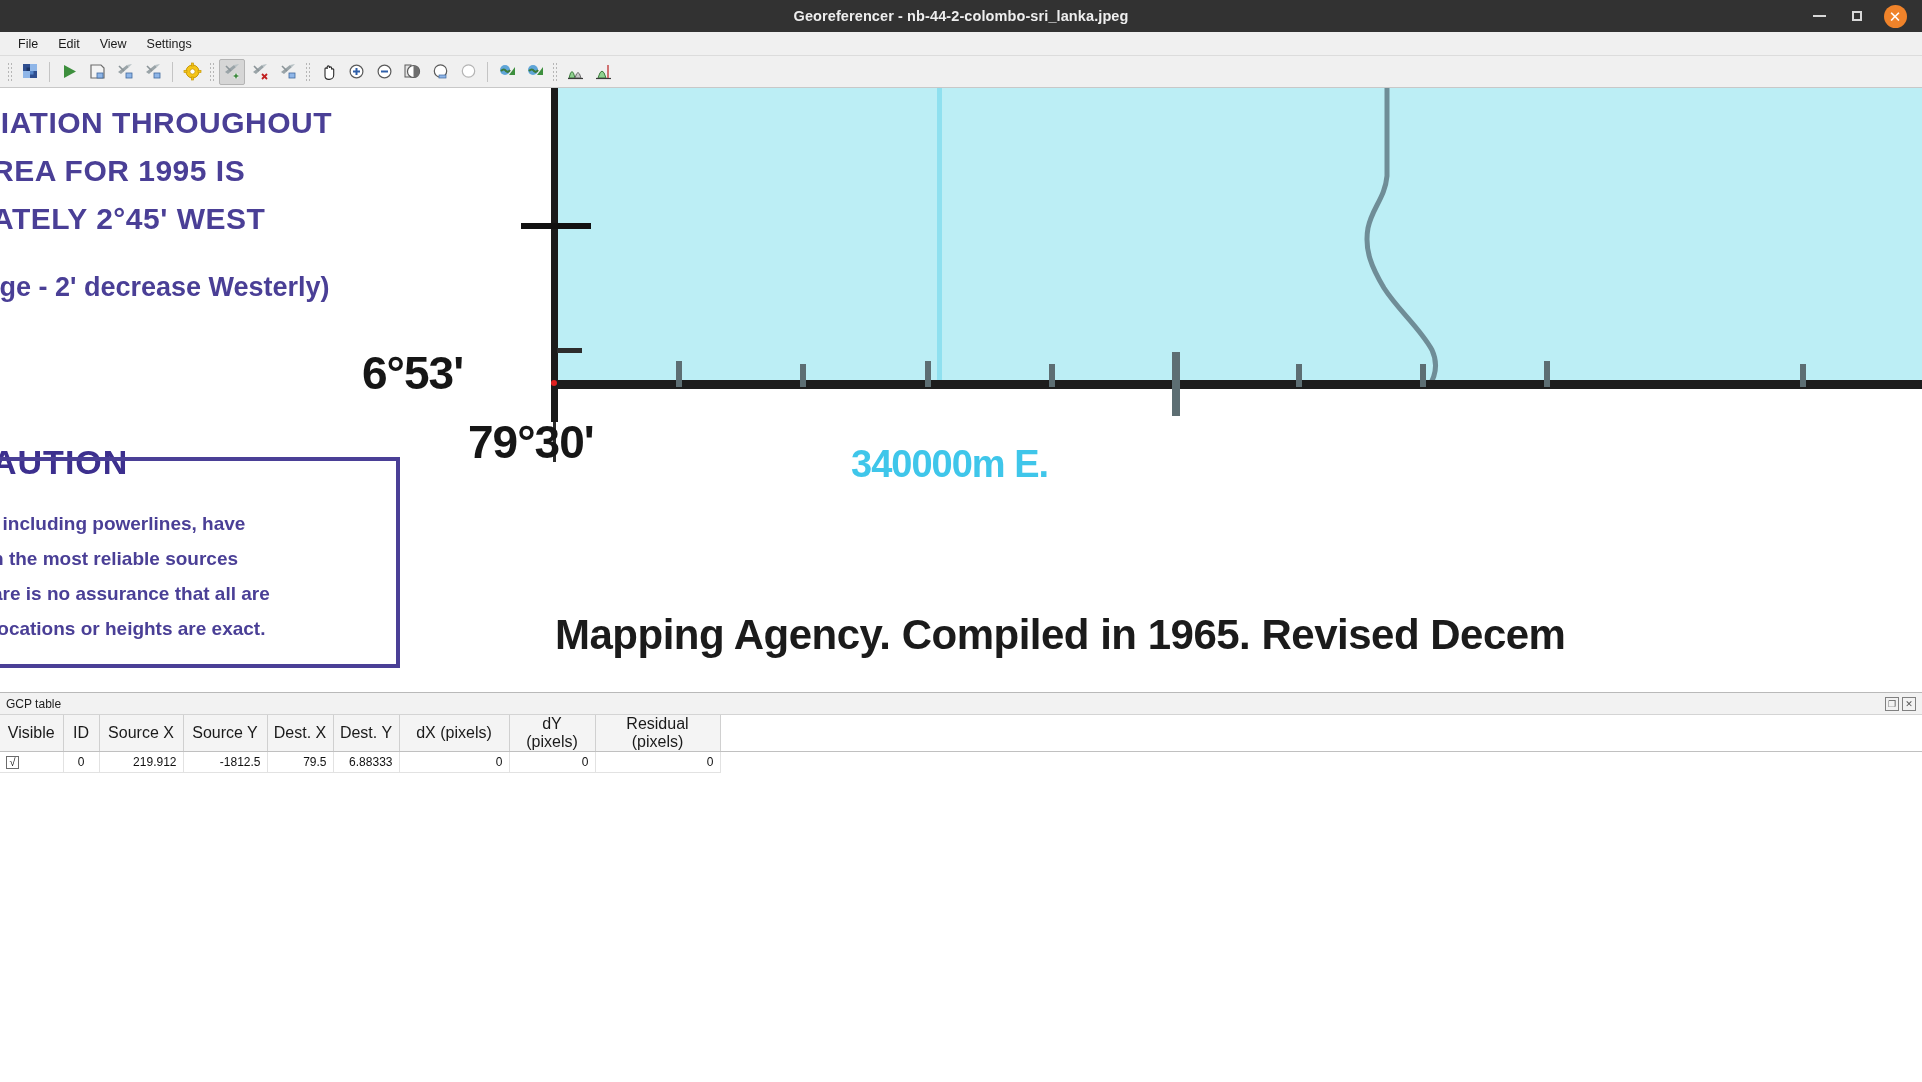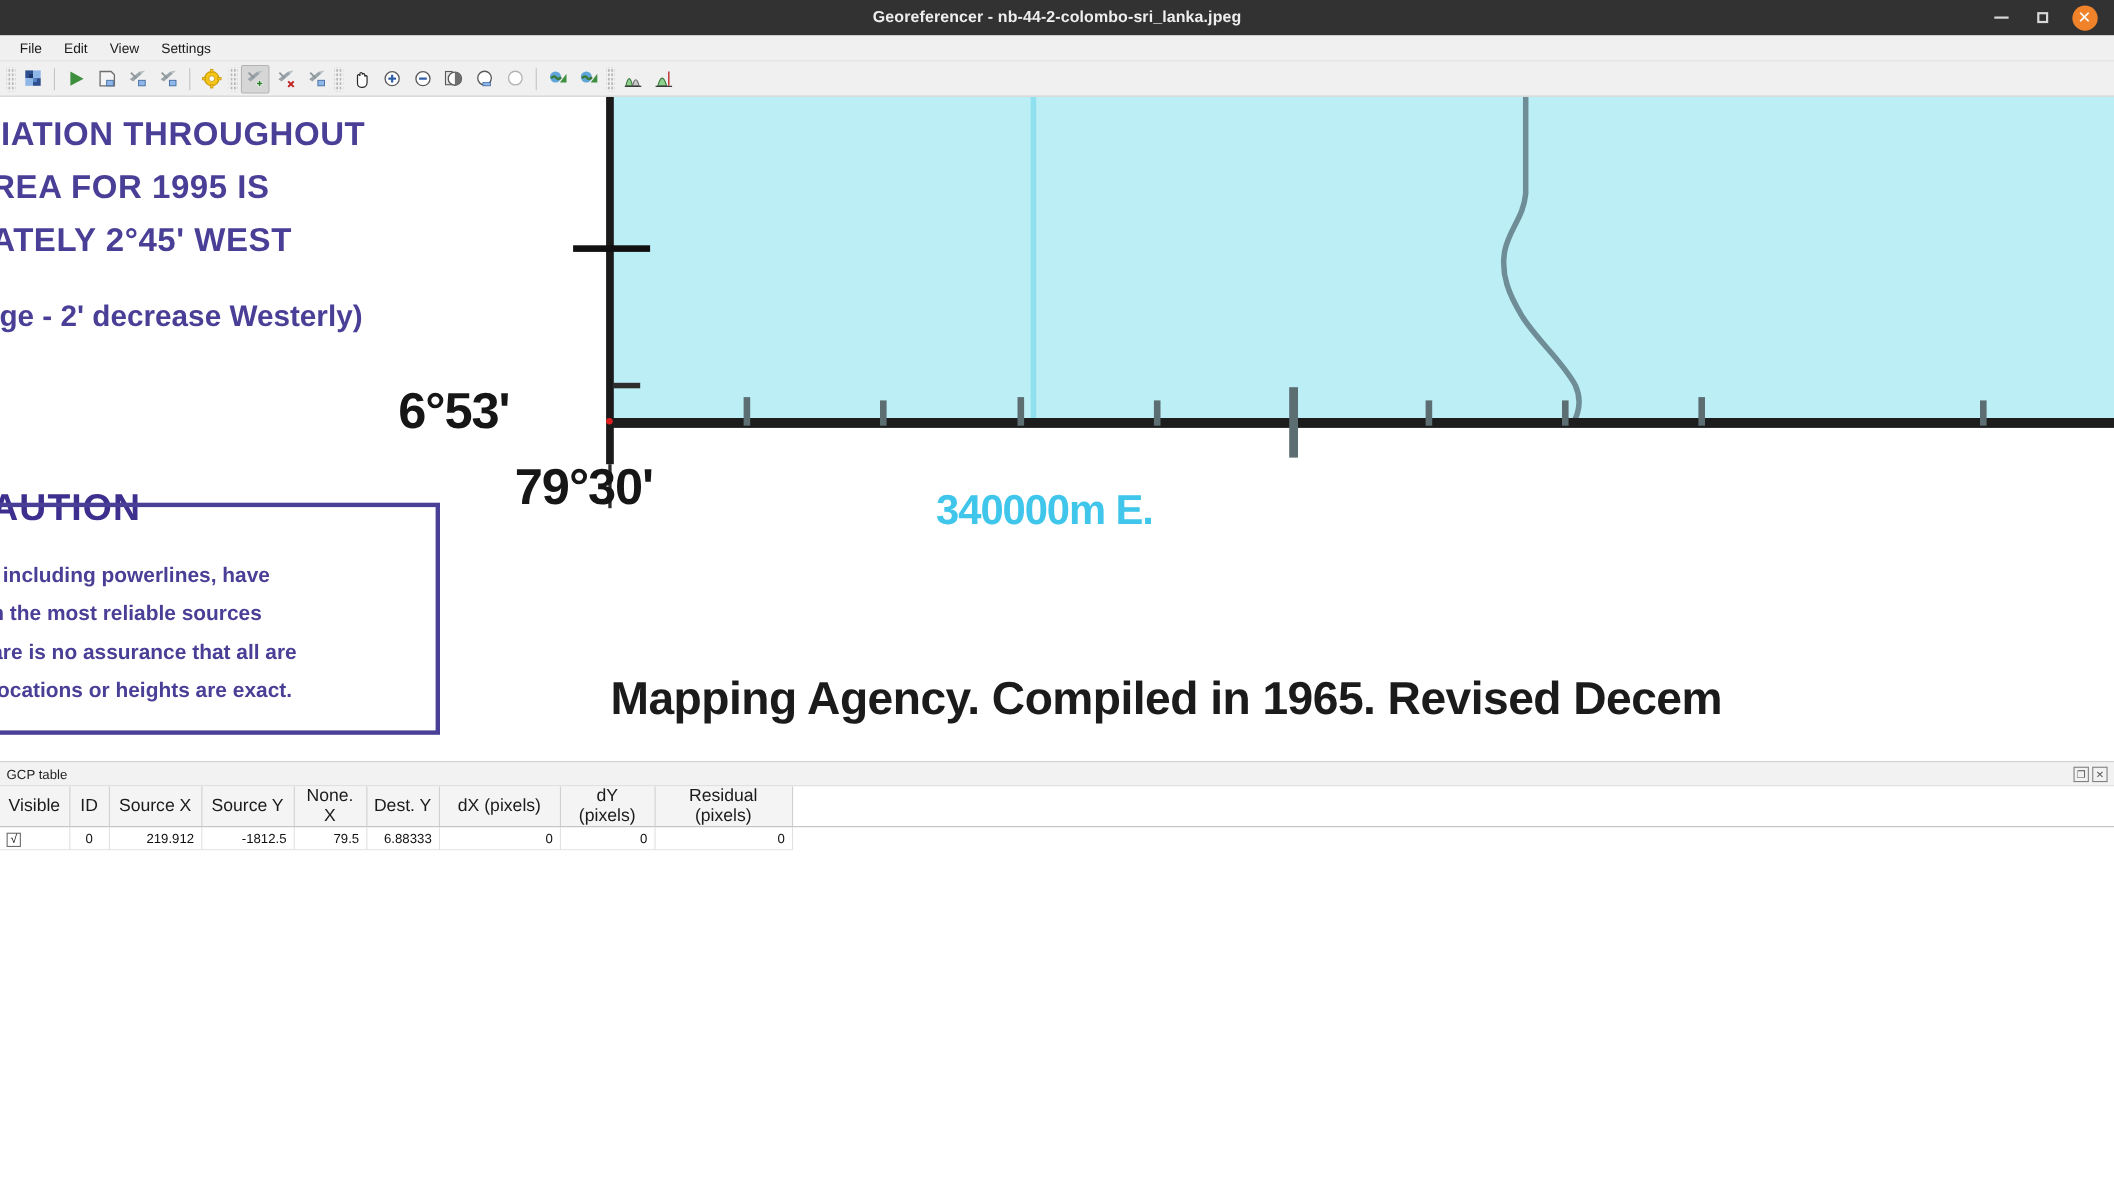--- a/index.html
+++ b/index.html
@@ -406,21 +406,21 @@
           <col style="width:86px">
         <col style="width:125px">
           <col>
       </colgroup>
       <thead>
         <tr>
           <th>Visible</th>
           <th>ID</th>
           <th>Source X</th>
           <th>Source Y</th>
-          <th>None. X</th>
+          <th>Dest. X</th>
           <th>Dest. Y</th>
           <th>dX (pixels)</th>
           <th>dY (pixels)</th>
           <th>Residual (pixels)</th>
           <th style="border-right:none;background:#ffffff"></th>
         </tr>
       </thead>
       <tbody>
         <tr>
           <td class="l">

